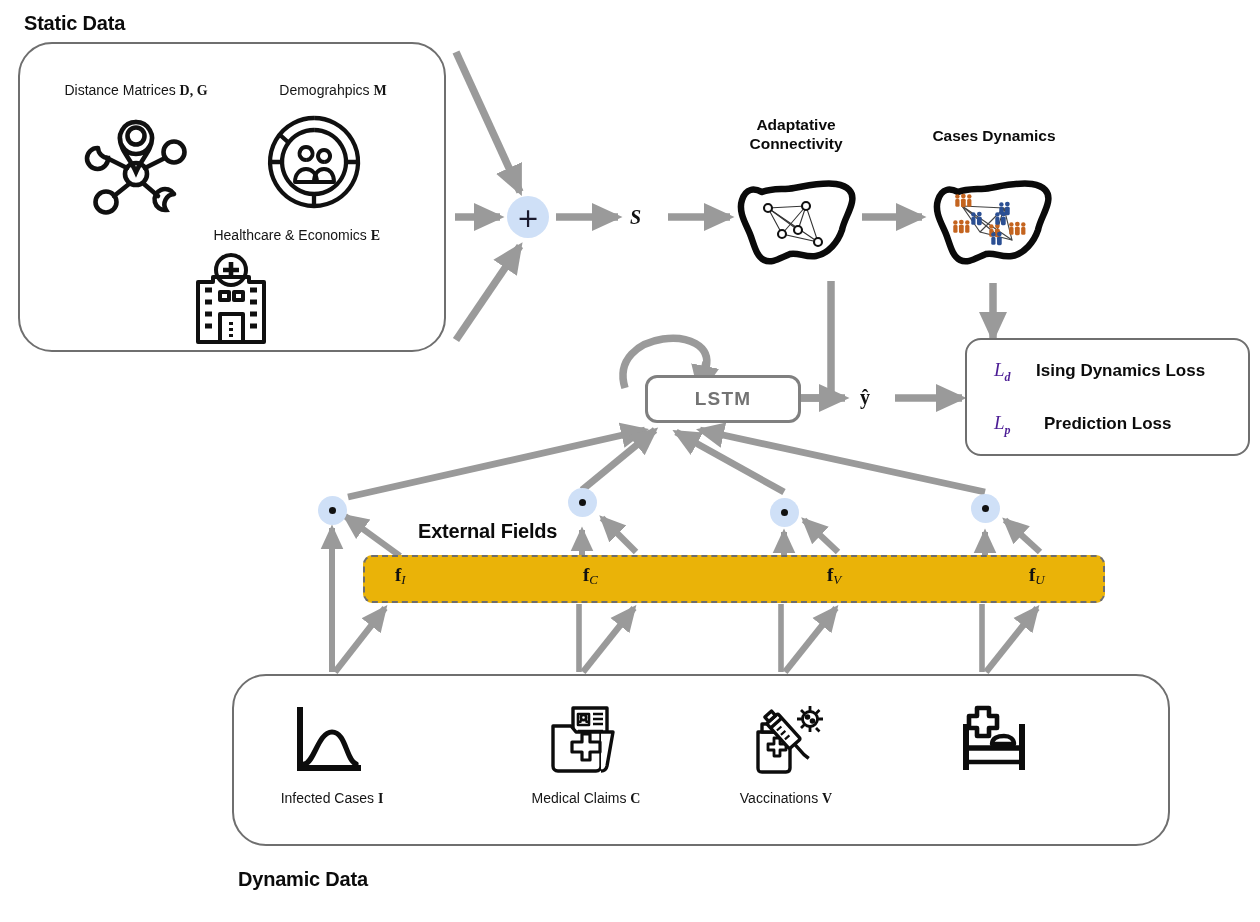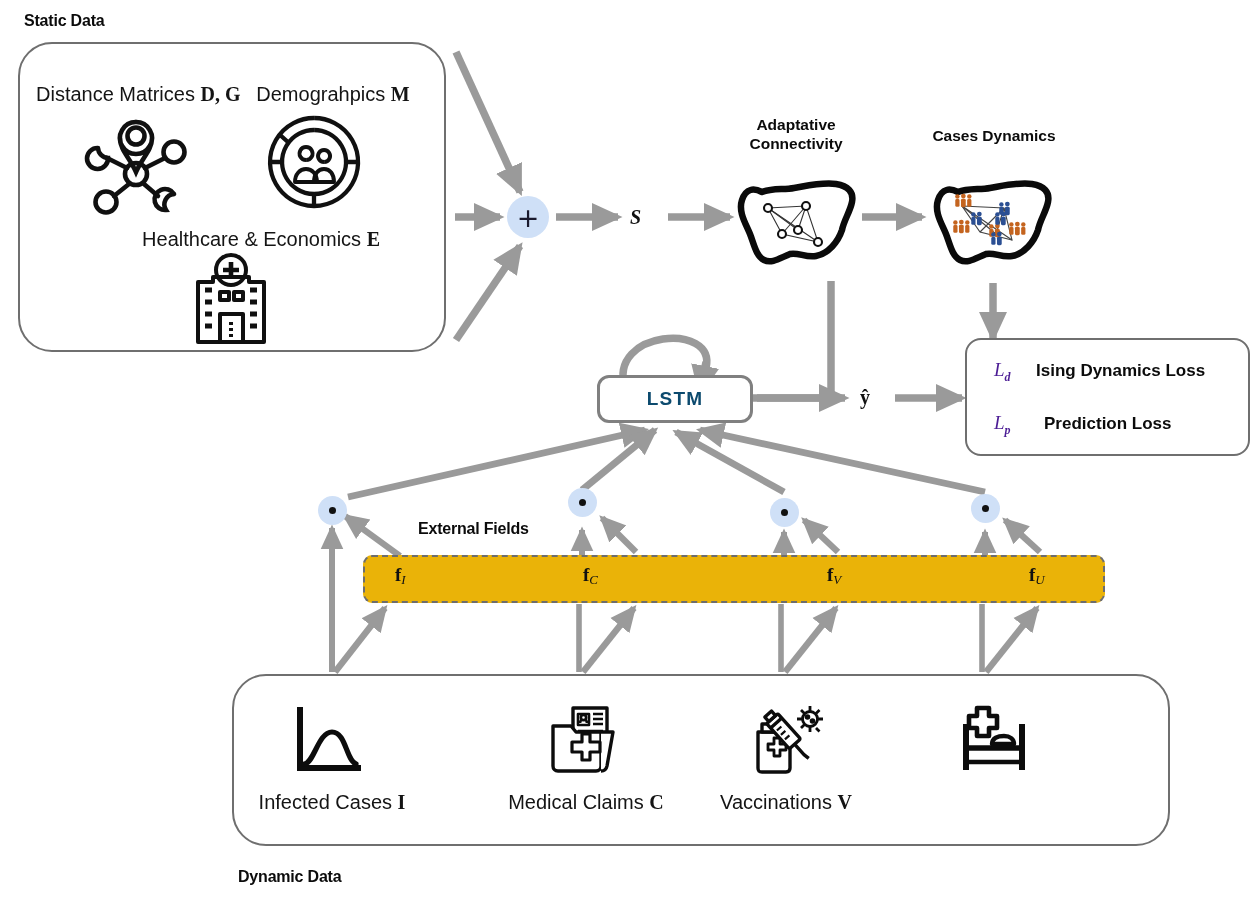--- a/index.html
+++ b/index.html
@@ -15,21 +15,21 @@
   }
   #stage {
     position: absolute; left: 0; top: 0;
     width: 1260px; height: 922px;
   }
   .abs { position: absolute; }
 
   
   .section-caption {
     font-weight: bold;
-    font-size: 16px;
+    font-size: 20px;
     letter-spacing: -0.2px;
     color: #0b0b0b;
     white-space: nowrap;
   }
 
   
   .panel {
     border: 2.2px solid #6f6f6f;
     border-radius: 34px;
     background: #ffffff;
@@ -43,26 +43,27 @@
   }
   .lstm-box {
     border: 3px solid #808080;
     border-radius: 12px;
     background: #ffffff;
     box-sizing: border-box;
     display: flex; align-items: center; justify-content: center;
     font-weight: bold;
     font-size: 19px;
     letter-spacing: 1.2px;
-    color: #0c4a6e;
+    color: #737373;
+    margin-left: 48px;
   }
 
   
   .item-label {
-    font-size: 20px;
+    font-size: 14px;
     color: #141414;
     white-space: nowrap;
     text-align: center;
     line-height: 1.22;
   }
   .item-label b { font-family: "Liberation Serif", serif; font-weight: bold; }
 
   
   .stage-label {
     font-weight: bold;

